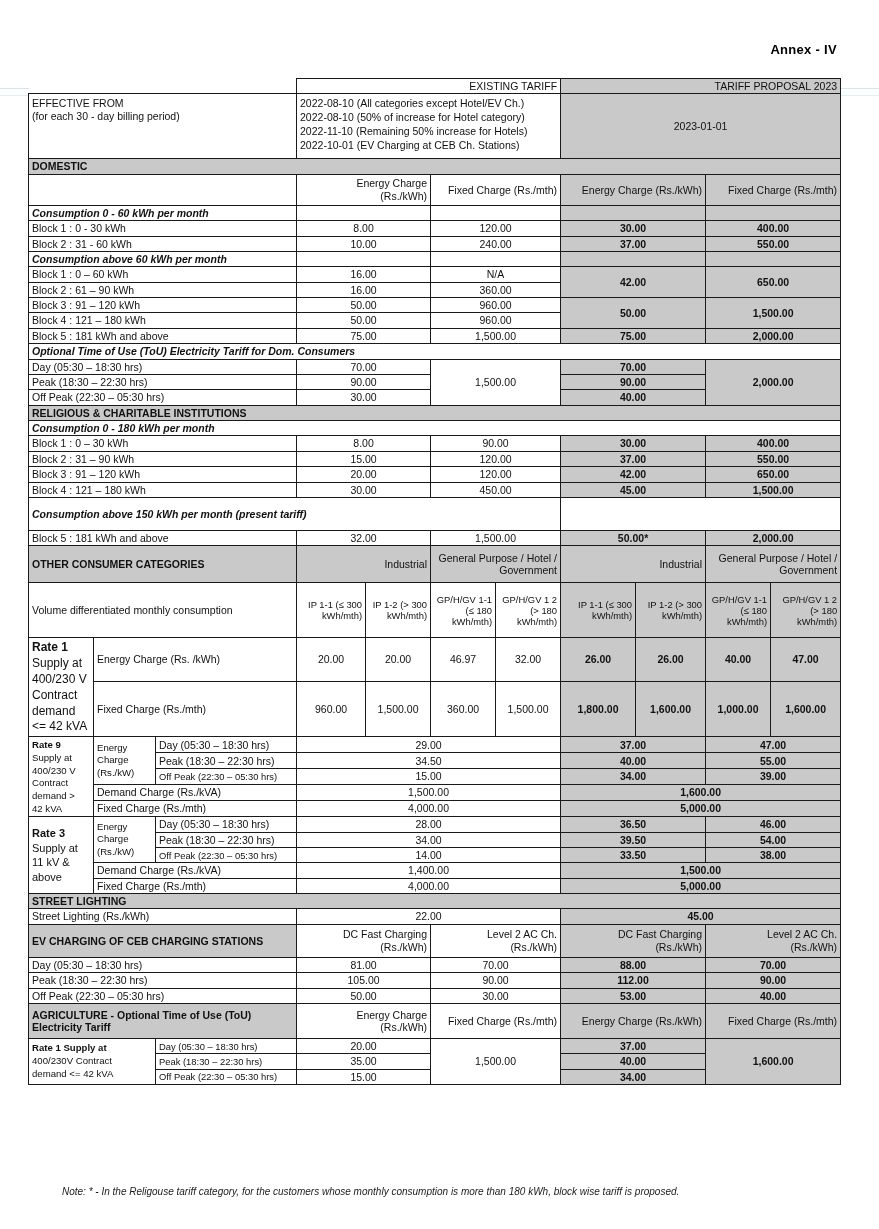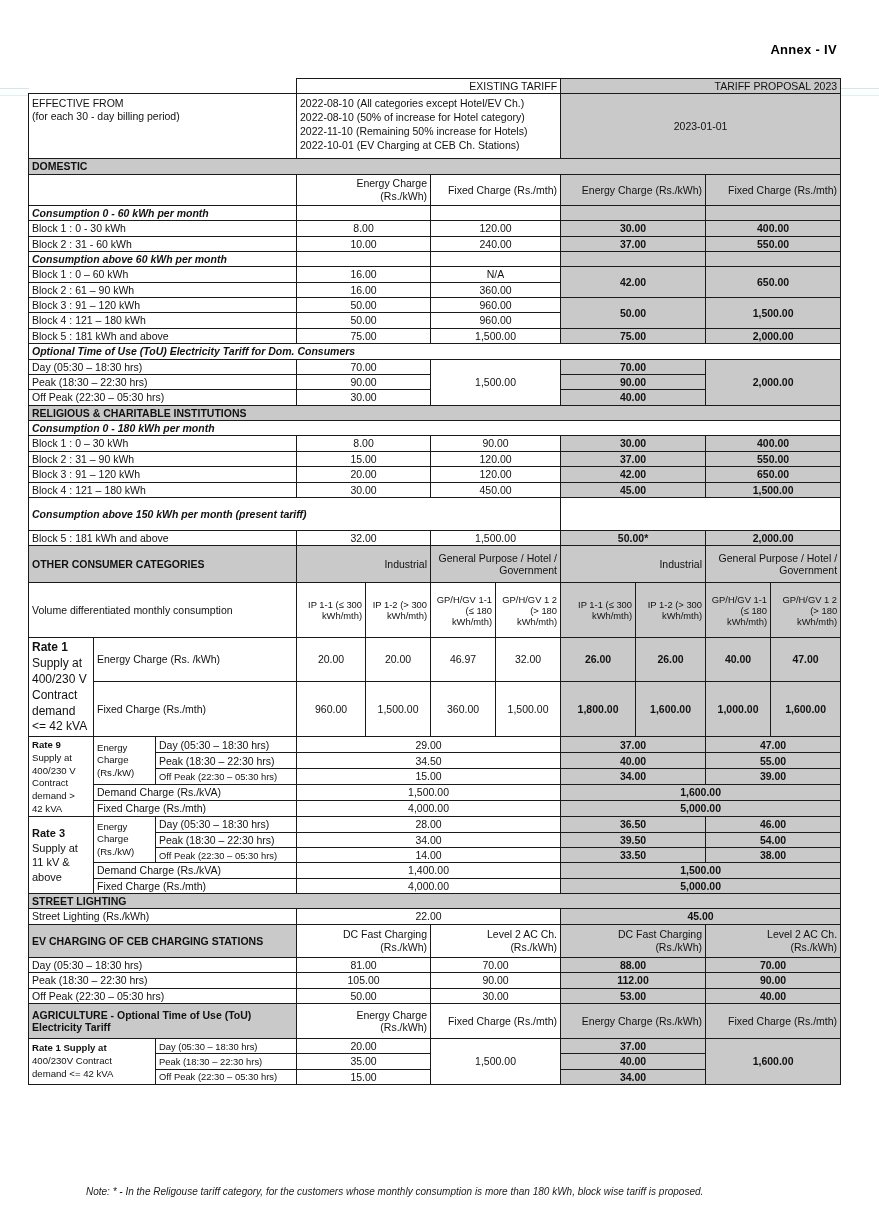--- a/index.html
+++ b/index.html
@@ -47,21 +47,20 @@
   .sh{background:#c9c9c9 !important;}
   .hdr{font-weight:400;text-align:right;}
   .sec{font-weight:700;background:#c9c9c9 !important;}
   .small{font-size:9.4px;}
   .tall{line-height:1.32;}
 
   .note{
     position:absolute;left:62px;top:1186px;
     font-size:10px;font-style:italic;color:#1a1a1a;
     font-family:"Liberation Sans","DejaVu Sans",sans-serif;
-    margin-left:24px;
   }
 </style>
 </head>
 <body>
 
 <div class="page">
 
   <div class="scanline s1"></div>
   <div class="scanline s2"></div>
 

